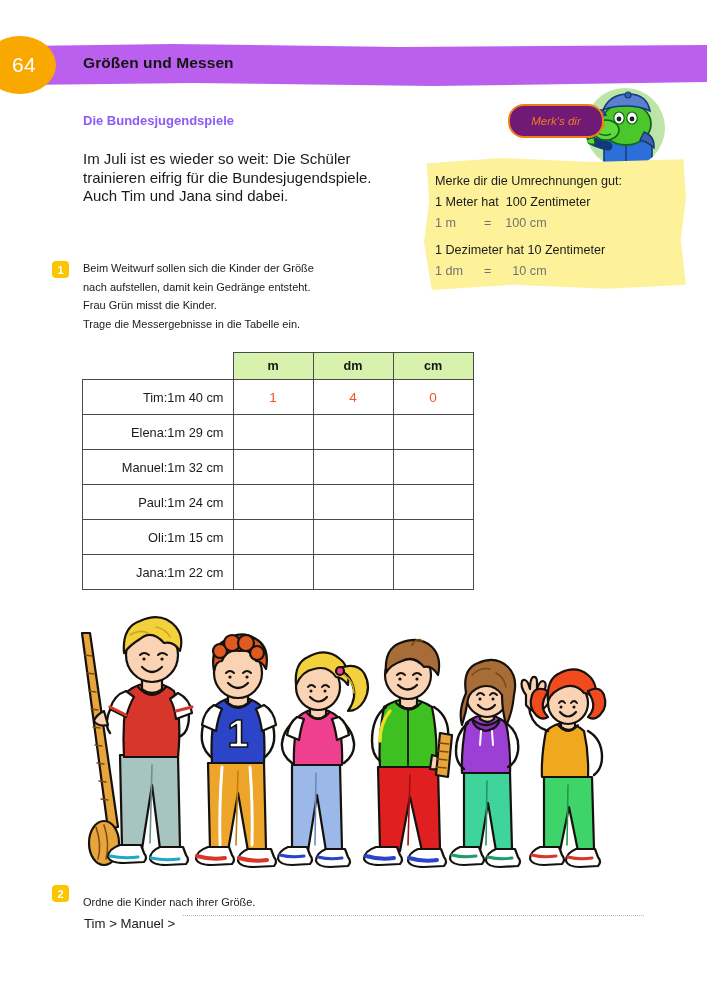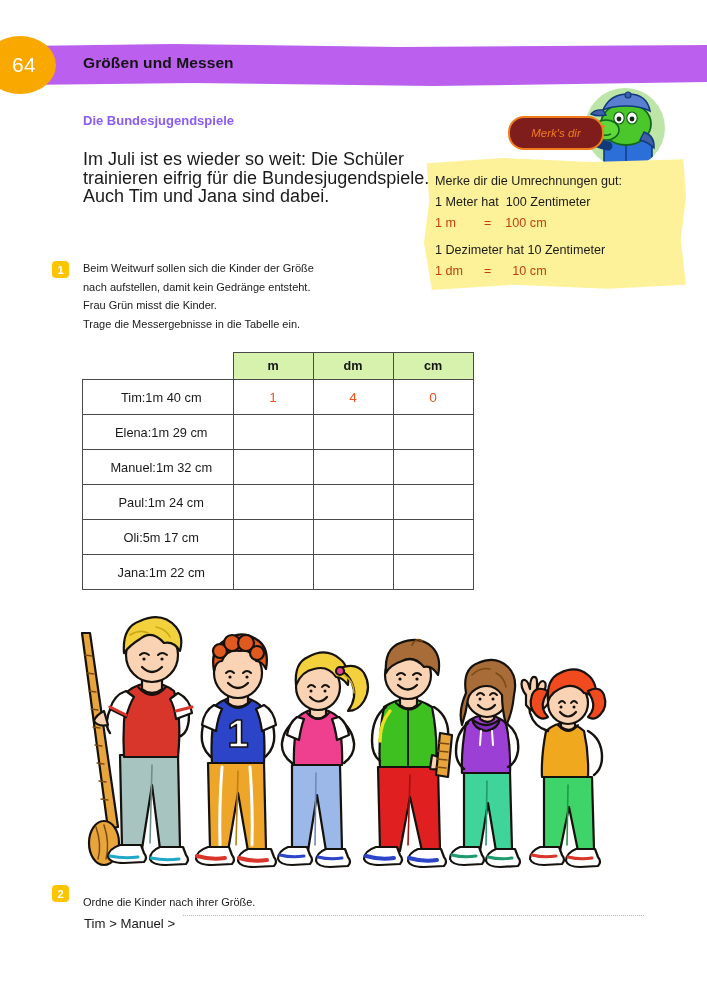--- a/index.html
+++ b/index.html
@@ -72,21 +72,21 @@
     font-weight: bold;
     color: #8b5cf6;
   }
 
   
   .intro-text {
     position: absolute;
     left: 83px;
     top: 150px;
     width: 340px;
-    font-size: 18px;
+    font-size: 15px;
     line-height: 18.6px;
     color: #1a1a1a;
   }
   .intro-text div { white-space: nowrap; }
 
   
   .mascot-wrap {
     position: absolute;
     left: 500px;
     top: 88px;
@@ -98,26 +98,26 @@
     left: 85px;
     top: 0;
     width: 80px;
     height: 80px;
     border-radius: 50%;
     background: #bde5a8;
   }
   .bubble {
     position: absolute;
     left: 8px;
-    top: 28px;
+    top: 16px;
     width: 92px;
     height: 30px;
     border: 2.2px solid #f07d1a;
     border-radius: 16px;
-    background: #7f1d1d;
+    background: #701a75;
     display: flex;
     align-items: center;
     justify-content: center;
   }
   .bubble-text {
     font-size: 11.5px;
     color: #f07d1a;
     font-style: italic;
     white-space: nowrap;
   }
@@ -145,21 +145,21 @@
   .memo-lines {
     position: absolute;
     left: 435px;
     top: 171px;
     width: 250px;
     font-size: 12.6px;
     line-height: 21px;
     color: #1a1a1a;
   }
   .memo-lines .ml { white-space: pre; }
-  .memo-lines .accent { color: #c2410c; }
+  .memo-lines .accent { color: #737373; }
   .memo-gap { height: 6px; }
 
   
   .ex-badge {
     position: absolute;
     width: 17px;
     height: 17px;
     background: #fdc500;
     border-radius: 4px;
     display: flex;
@@ -215,21 +215,21 @@
     color: #141414;
     box-sizing: border-box;
   }
   .tbl th.corner-head {
     border: none;
     background: transparent;
     width: 148px;
   }
   .name-inner {
     display: flex;
-    justify-content: center;
+    justify-content: flex-end;
     align-items: center;
     height: 100%;
     margin-left: 7px;
   }
   .pupil-name { white-space: nowrap; }
   .pupil-height { white-space: nowrap; }
   .filled-val {
     color: #f4511e;
     font-size: 13.6px;
   }
@@ -392,21 +392,21 @@
         </div>
       </td>
       <td class="unit-cell"><span class="filled-val"></span></td>
       <td class="unit-cell"><span class="filled-val"></span></td>
       <td class="unit-cell"><span class="filled-val"></span></td>
     </tr>
     <tr>
       <td class="name-cell">
         <div class="name-inner">
           <span class="pupil-name">Oli:</span>
-          <span class="pupil-height">5m 17 cm</span>
+          <span class="pupil-height">1m 15 cm</span>
         </div>
       </td>
       <td class="unit-cell"><span class="filled-val"></span></td>
       <td class="unit-cell"><span class="filled-val"></span></td>
       <td class="unit-cell"><span class="filled-val"></span></td>
     </tr>
     <tr>
       <td class="name-cell">
         <div class="name-inner">
           <span class="pupil-name">Jana:</span>

